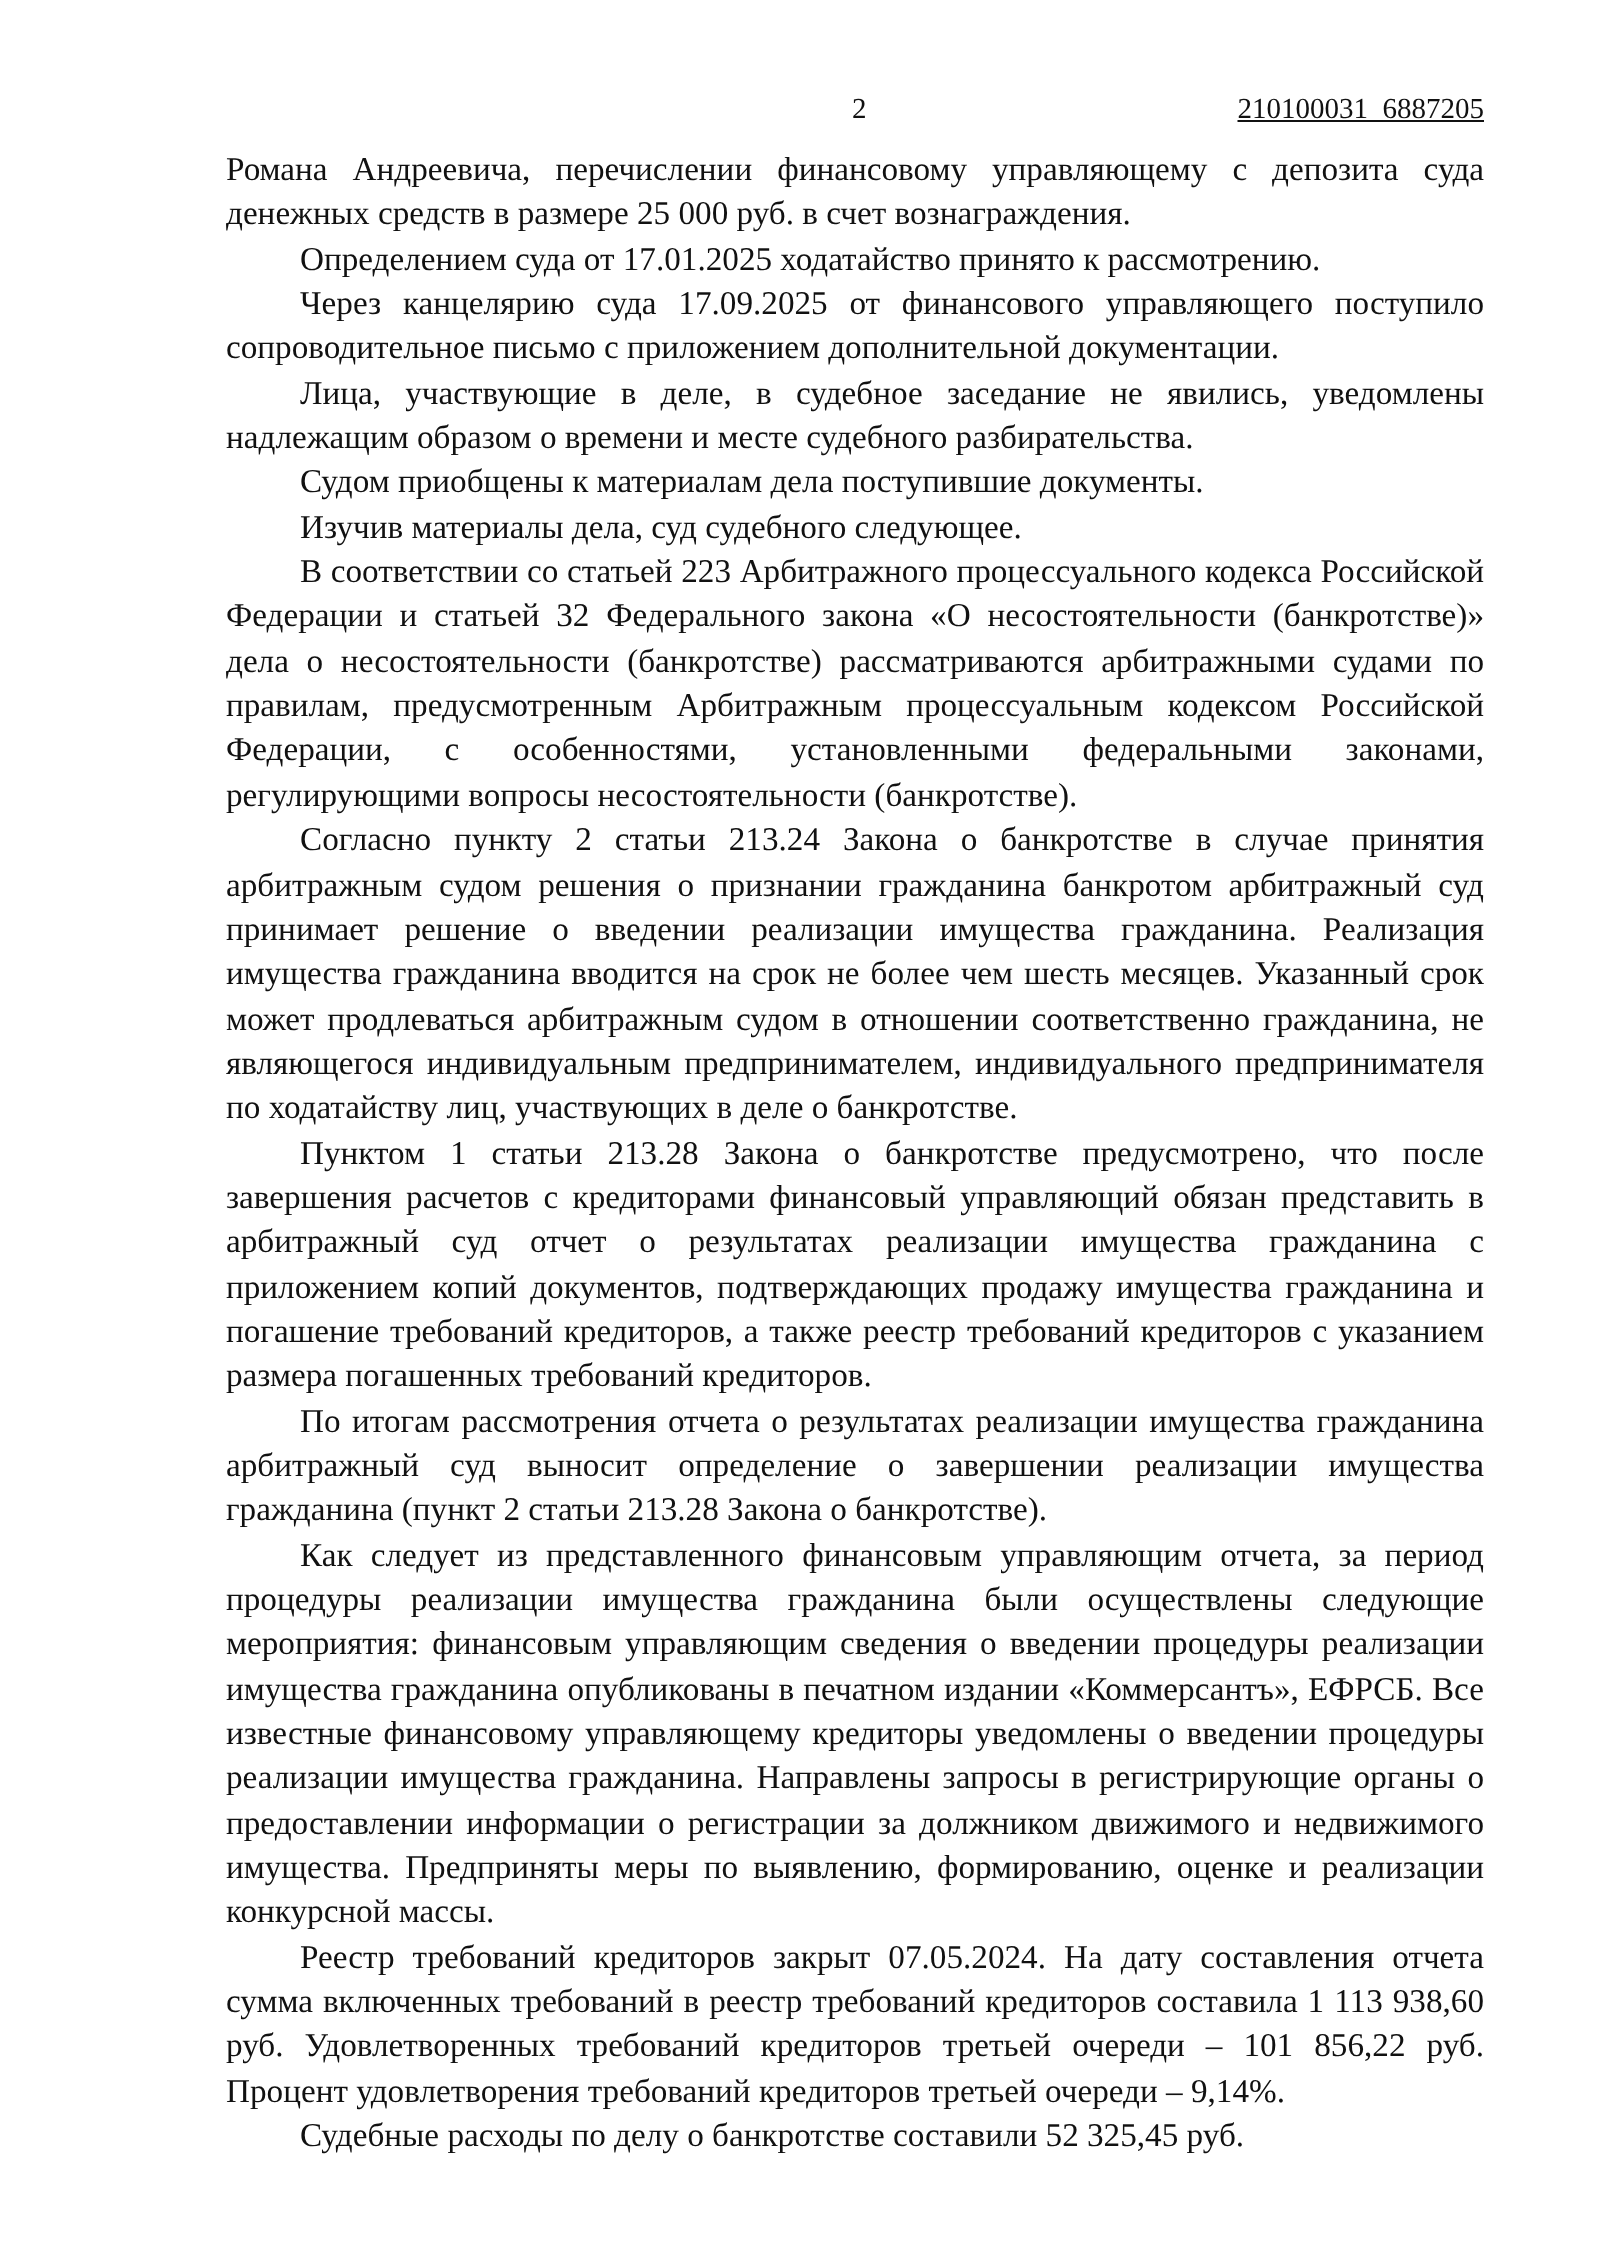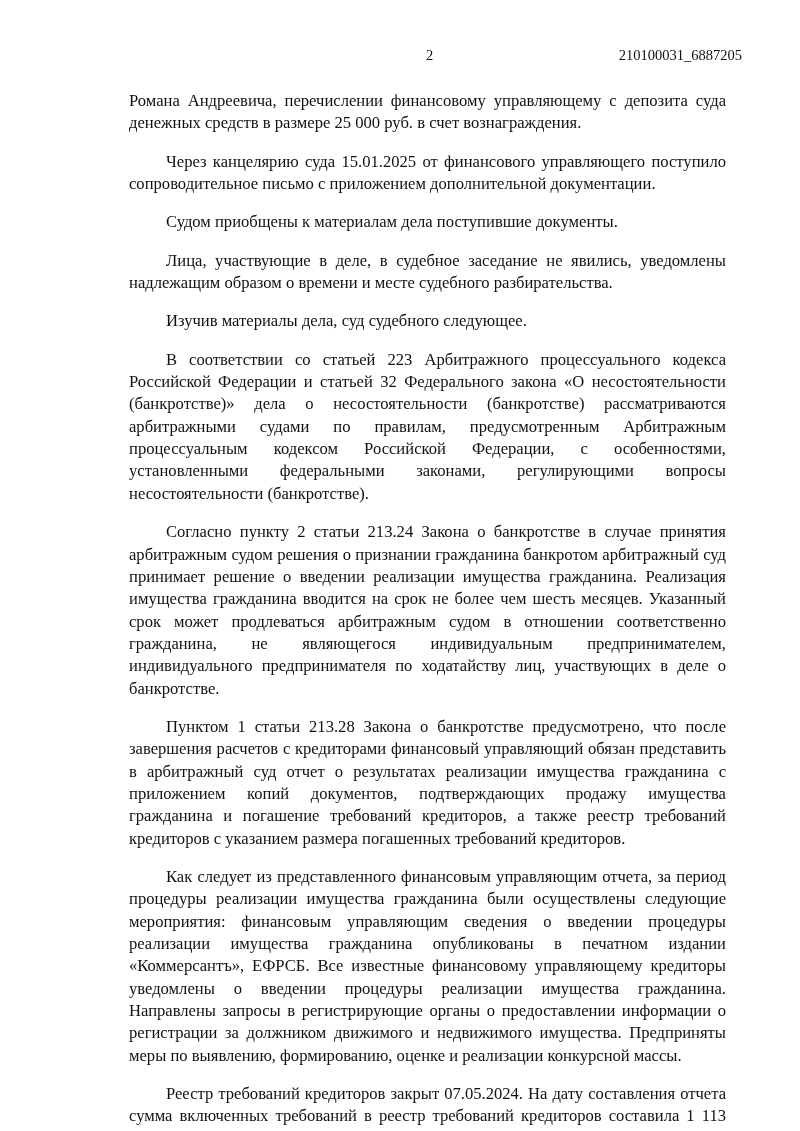--- a/index.html
+++ b/index.html
@@ -1,40 +1,42 @@
 <!DOCTYPE html>
 <html><head>
 <meta charset="utf-8">
 <style>
   html, body { margin: 0; padding: 0; background: #ffffff; }
   body { width: 800px; height: 1131px; position: relative; overflow: hidden; }
   .page-header { position: absolute; top: 47px; left: 113px; width: 629px; height: 20px;
     font-family: "Liberation Serif", serif; font-size: 14.5px; color: #111; }
   .page-number { position: absolute; left: 313px; top: 0; }
-  .doc-id { position: absolute; right: 0; top: 0; }
+  .doc-id { position: absolute; right: 0; top: 0; text-decoration: underline; }
   .content { position: absolute; top: 74px; left: 113px; width: 629px;
     font-family: "Liberation Serif", serif; font-size: 16.6px; line-height: 22.35px;
     color: #111; text-align: justify; }
-  .content p { margin: 16px; text-indent: 37px; }
+  .content p { margin: 0; text-indent: 37px; }
   .content p.noindent { text-indent: 0; }
 </style>
 </head>
 <body>
 
 <div class="page-header">
   <span class="page-number">2</span>
   <span class="doc-id">210100031_6887205</span>
 </div>
 
 <div class="content">
   <p class="noindent">Романа Андреевича, перечислении финансовому управляющему с депозита суда денежных средств в размере 25 000 руб. в счет вознаграждения.</p>
-  <p>Через канцелярию суда 15.01.2025 от финансового управляющего поступило сопроводительное письмо с приложением дополнительной документации.</p>
+  <p>Определением суда от 17.01.2025 ходатайство принято к рассмотрению.</p>
+  <p>Через канцелярию суда 17.09.2025 от финансового управляющего поступило сопроводительное письмо с приложением дополнительной документации.</p>
+  <p>Лица, участвующие в деле, в судебное заседание не явились, уведомлены надлежащим образом о времени и месте судебного разбирательства.</p>
   <p>Судом приобщены к материалам дела поступившие документы.</p>
-  <p>Лица, участвующие в деле, в судебное заседание не явились, уведомлены надлежащим образом о времени и месте судебного разбирательства.</p>
   <p>Изучив материалы дела, суд судебного следующее.</p>
   <p>В соответствии со статьей 223 Арбитражного процессуального кодекса Российской Федерации и статьей 32 Федерального закона «О несостоятельности (банкротстве)» дела о несостоятельности (банкротстве) рассматриваются арбитражными судами по правилам, предусмотренным Арбитражным процессуальным кодексом Российской Федерации, с особенностями, установленными федеральными законами, регулирующими вопросы несостоятельности (банкротстве).</p>
   <p>Согласно пункту 2 статьи 213.24 Закона о банкротстве в случае принятия арбитражным судом решения о признании гражданина банкротом арбитражный суд принимает решение о введении реализации имущества гражданина. Реализация имущества гражданина вводится на срок не более чем шесть месяцев. Указанный срок может продлеваться арбитражным судом в отношении соответственно гражданина, не являющегося индивидуальным предпринимателем, индивидуального предпринимателя по ходатайству лиц, участвующих в деле о банкротстве.</p>
   <p>Пунктом 1 статьи 213.28 Закона о банкротстве предусмотрено, что после завершения расчетов с кредиторами финансовый управляющий обязан представить в арбитражный суд отчет о результатах реализации имущества гражданина с приложением копий документов, подтверждающих продажу имущества гражданина и погашение требований кредиторов, а также реестр требований кредиторов с указанием размера погашенных требований кредиторов.</p>
+  <p>По итогам рассмотрения отчета о результатах реализации имущества гражданина арбитражный суд выносит определение о завершении реализации имущества гражданина (пункт 2 статьи 213.28 Закона о банкротстве).</p>
   <p>Как следует из представленного финансовым управляющим отчета, за период процедуры реализации имущества гражданина были осуществлены следующие мероприятия: финансовым управляющим сведения о введении процедуры реализации имущества гражданина опубликованы в печатном издании «Коммерсантъ», ЕФРСБ. Все известные финансовому управляющему кредиторы уведомлены о введении процедуры реализации имущества гражданина. Направлены запросы в регистрирующие органы о предоставлении информации о регистрации за должником движимого и недвижимого имущества. Предприняты меры по выявлению, формированию, оценке и реализации конкурсной массы.</p>
   <p>Реестр требований кредиторов закрыт 07.05.2024. На дату составления отчета сумма включенных требований в реестр требований кредиторов составила 1 113 938,60 руб. Удовлетворенных требований кредиторов третьей очереди – 101 856,22 руб. Процент удовлетворения требований кредиторов третьей очереди – 9,14%.</p>
   <p>Судебные расходы по делу о банкротстве составили 52 325,45 руб.</p>
 
 </div>
 
 </body></html>

